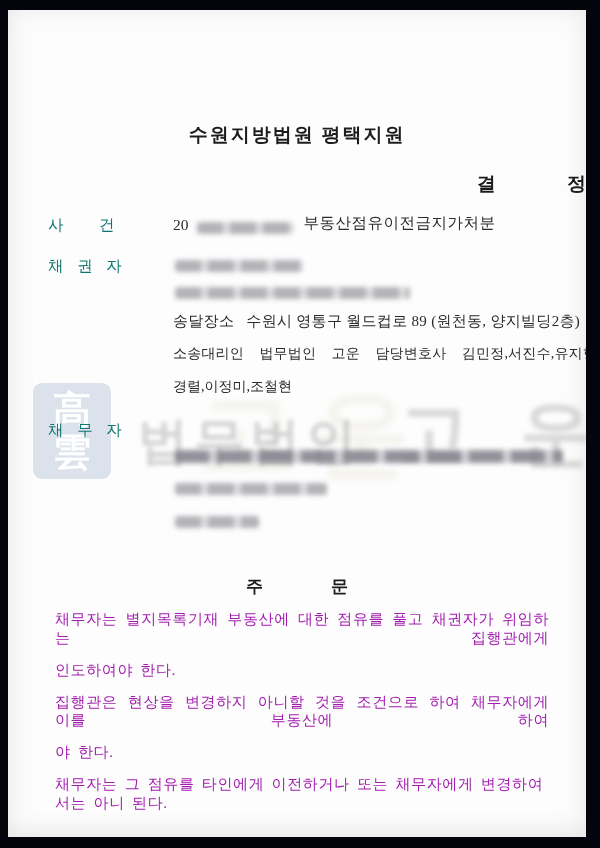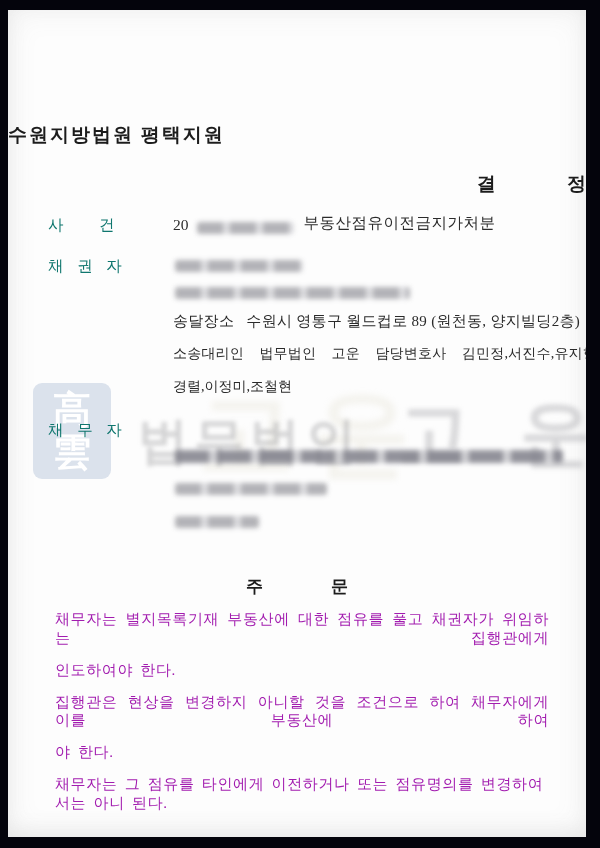--- a/index.html
+++ b/index.html
@@ -16,21 +16,21 @@
     width: 578px; height: 827px;
     background: #fdfdfd;
     box-shadow: inset 0 0 30px rgba(120,120,120,0.10), inset 0 -8px 18px rgba(150,150,150,0.10);
     overflow: hidden;
     color: #2a2a2a;
   }
   .abs { position: absolute; white-space: pre; }
 
   .court-title {
     left: 0; right: 0; top: 112px;
-    text-align: left;
+    text-align: center;
     font-size: 19px; font-weight: bold;
     letter-spacing: 2px; color: #1c1c1c;
   }
   .decision-heading {
     left: 0; right: 0; top: 161px;
     text-align: right;
     font-size: 19px; font-weight: bold; color: #1c1c1c;
   }
   .order-heading {
     left: 0; right: 0; top: 565px;
@@ -177,17 +177,17 @@
     <div class="abs redact r-debt-2"></div>
     <div class="abs redact r-debt-3"></div>
 
     <div class="abs order-heading">주                문</div>
 
     <div class="order-body">
       <div class="order-line just">채무자는 별지목록기재 부동산에 대한 점유를 풀고 채권자가 위임하는 집행관에게</div>
       <div class="order-line">인도하여야 한다.</div>
       <div class="order-line just">집행관은 현상을 변경하지 아니할 것을 조건으로 하여 채무자에게 이를 부동산에 하여</div>
       <div class="order-line">야 한다.</div>
-      <div class="order-line">채무자는 그 점유를 타인에게 이전하거나 또는 점유명의를 변경하여서는 아니 된다.</div>
+      <div class="order-line">채무자는 그 점유를 타인에게 이전하거나 또는 채무자에게 변경하여서는 아니 된다.</div>
     </div>
 
   </div>
 </div>
 
 </body></html>

